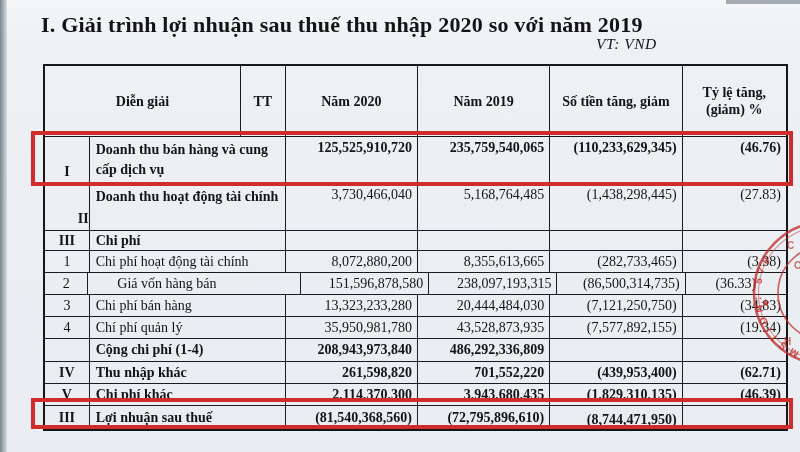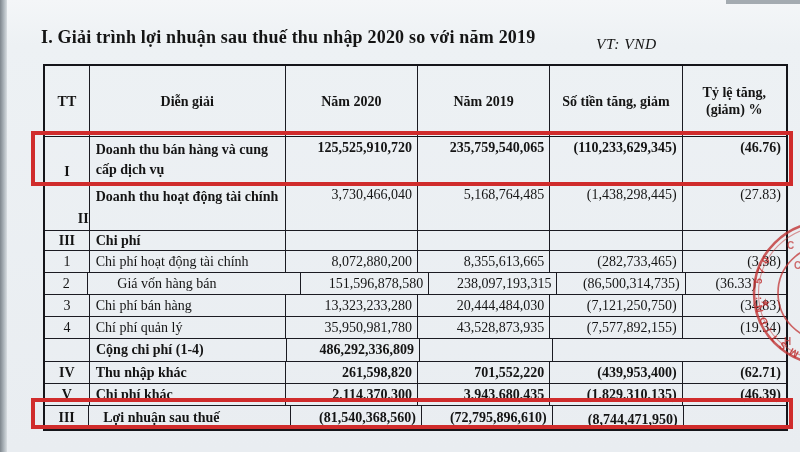--- a/index.html
+++ b/index.html
@@ -6,21 +6,21 @@
   .page{
     position:relative;width:800px;height:452px;overflow:hidden;
     background:linear-gradient(180deg,#f4f6f8 0px,#edf1f4 45px,#e9edf1 100%);
     font-family:"Liberation Serif","DejaVu Serif",serif;
     color:var(--ink,#141414);
   }
   .scan-strip{position:absolute;left:0;top:0;width:7px;height:452px;
     background:linear-gradient(90deg,#7e868d,#aeb6bc 55%,#d8dde1);}
   .scan-smudge-top{position:absolute;left:726px;top:0;width:74px;height:4px;
     background:#79828a;opacity:.65;}
-  .doc-title{position:absolute;left:41px;top:27px;font-size:18px;font-weight:700;
+  .doc-title{position:absolute;left:41px;top:12px;font-size:22px;font-weight:700;
     letter-spacing:.2px;white-space:nowrap;}
   .unit-label{position:absolute;left:596px;top:35px;width:96px;font-size:15.5px;
     font-style:italic;letter-spacing:.5px;}
   
   .tbl{position:absolute;left:43px;top:64px;width:745px;border:2.2px solid #15151a;
     box-sizing:border-box;background:transparent;}
   .row{display:flex;box-sizing:border-box;border-top:1.3px solid #1b1b22;}
   .row.h-row{border-top:none;height:70px;font-weight:700;}
   .row[data-first]{border-top:1.8px solid #15151a;}
   .cell{box-sizing:border-box;height:100%;display:flex;align-items:center;
@@ -61,22 +61,22 @@
 <div class="page" style="--hl: #d02c2c; --ink: #141414; --stamp: #c13434;">
 
   <div class="scan-strip"></div>
   <div class="scan-smudge-top"></div>
 
   <div class="doc-title">I. Giải trình lợi nhuận sau thuế thu nhập 2020 so với năm 2019</div>
   <div class="unit-label">VT: VND</div>
 
   <div class="tbl">
     <div class="row h-row" id="thead">
+        <div class="cell" style="width: 197px;">Diễn giải</div>
         <div class="cell" style="width: 45px;">TT</div>
-        <div class="cell" style="width: 197px;">Diễn giải</div>
         <div class="cell" style="width: 133px;">Năm 2020</div>
         <div class="cell" style="width: 133px;">Năm 2019</div>
         <div class="cell" style="width: 133px;">Số tiền tăng, giảm</div>
         <div class="cell" style="width: 104px;">Tỷ lệ tăng, (giảm) %</div>
       </div>
     <div id="tbody">
         <div class="row k-two" data-first="">
           <div class="cell c-tt b" style="width: 45px;">
             <span>I</span>
           </div>
@@ -217,20 +217,23 @@
           </div>
         </div>
         <div class="row k-total">
           <div class="cell c-tt b" style="width: 45px;">
             <span></span>
           </div>
           <div class="cell c-label b" style="width: 197px;">
             <span>Cộng chi phí (1-4)</span>
           </div>
           <div class="cell num b" style="width: 133px;">
+            <span>208,943,973,840</span>
+          </div>
+          <div class="cell num b" style="width: 133px;">
             <span>486,292,336,809</span>
           </div>
           <div class="cell num b" style="width: 133px;">
             <span></span>
           </div>
           <div class="cell num c-pct b" style="width: 104px;">
             <span></span>
           </div>
         </div>
         <div class="row k-item">
@@ -270,21 +273,21 @@
             <span>(1,829,310,135)</span>
           </div>
           <div class="cell num c-pct b" style="width: 104px;">
             <span>(46.39)</span>
           </div>
         </div>
         <div class="row k-result">
           <div class="cell c-tt b" style="width: 45px;">
             <span>III</span>
           </div>
-          <div class="cell c-label b" style="width: 197px; margin-left: 8px;">
+          <div class="cell c-label b" style="width: 197px;">
             <span>Lợi nhuận sau thuế</span>
           </div>
           <div class="cell num b" style="width: 133px;">
             <span>(81,540,368,560)</span>
           </div>
           <div class="cell num b" style="width: 133px;">
             <span>(72,795,896,610)</span>
           </div>
           <div class="cell num b" style="width: 133px; align-items: flex-end;">
             <span>(8,744,471,950)</span>

